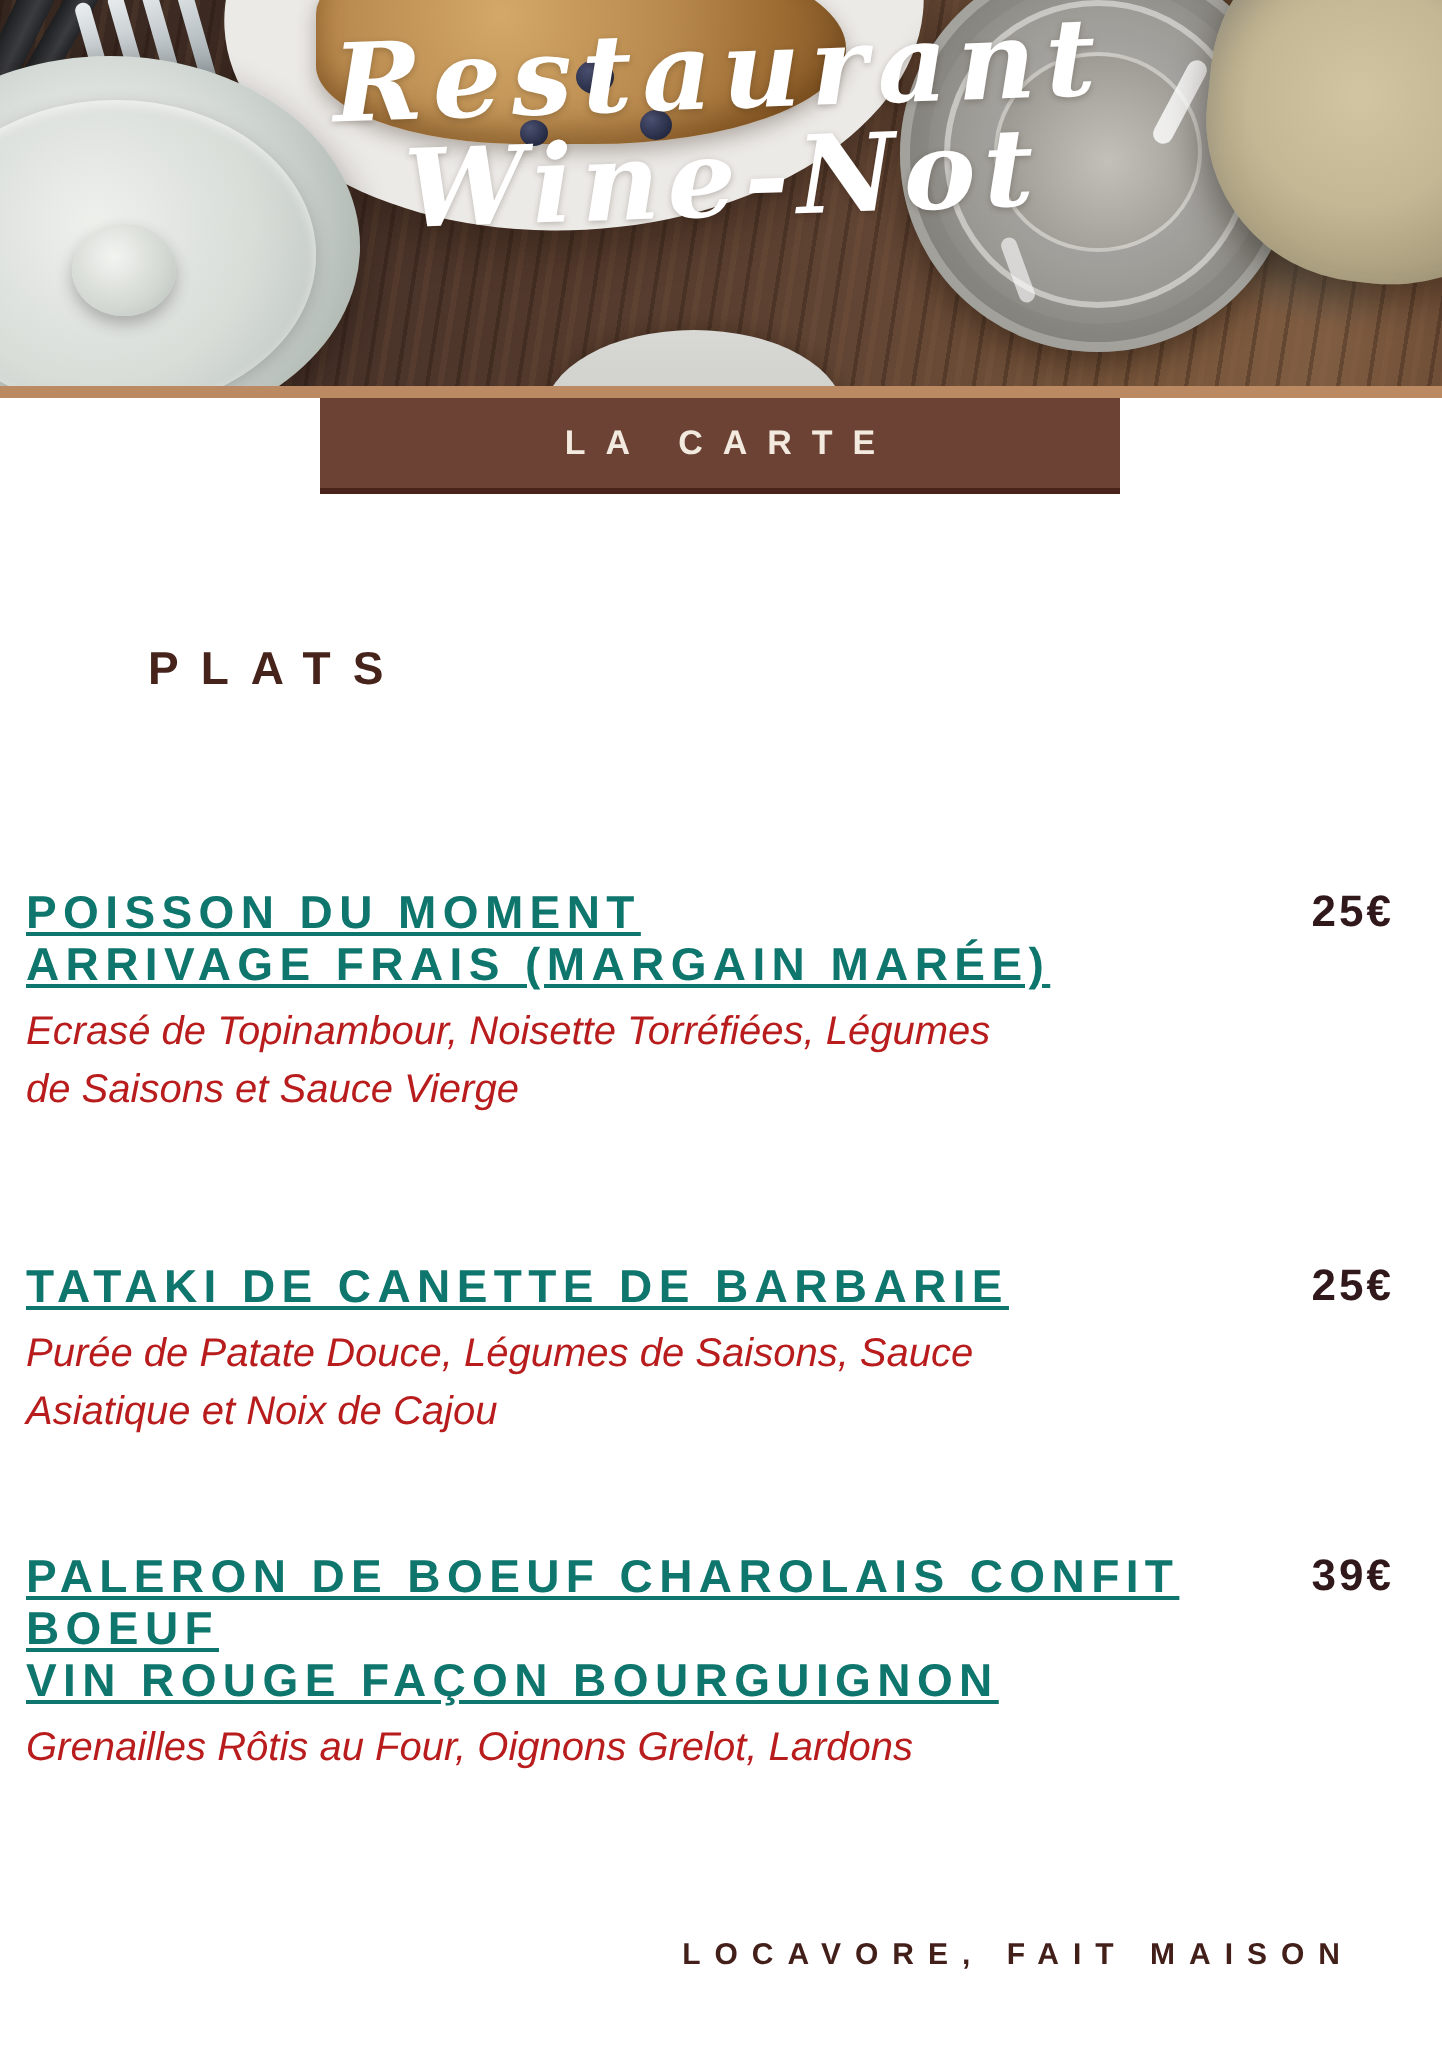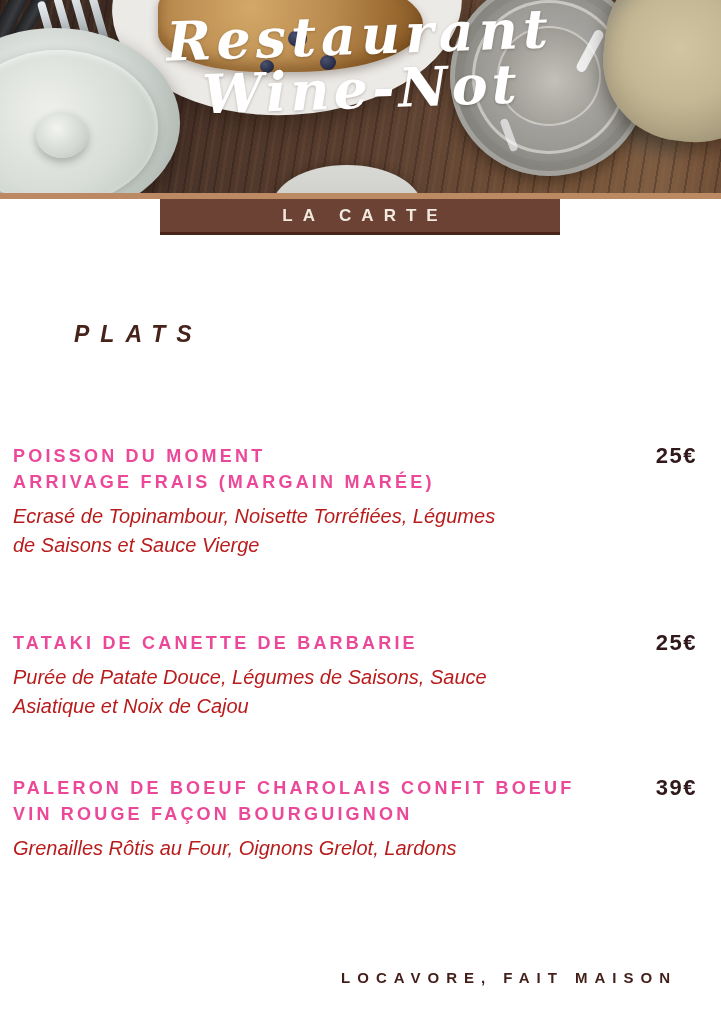--- a/index.html
+++ b/index.html
@@ -107,41 +107,41 @@
     position:absolute; top:6px; left:0; right:0; z-index:5; text-align:center;
     color:#ffffff; font-family:"DejaVu Serif", serif; font-style:italic;
     transform:rotate(-2deg); text-shadow:0 1px 3px rgba(40,25,10,0.25);
   }
   .hero-title-line1 { font-size:54px; letter-spacing:5px; line-height:1.1; font-weight:bold; }
   .hero-title-line2 { font-size:54px; letter-spacing:4px; line-height:1.05; font-weight:bold; margin-top:-4px; }
 
   
   .tan-strip { position:absolute; top:193px; left:0; width:721px; height:6px; background:#bb8a62; }
   .banner {
-    position:absolute; top:199px; left:160px; width:400px; height:36px;
+    position:absolute; top:199px; left:160px; width:400px; height:48px;
     background:#6b4233; border-bottom:3px solid #4a241b;
     display:flex; align-items:center; justify-content:center;
   }
   .banner-label {
     color:#f2e9df; font-size:17px; font-weight:700; letter-spacing:10px; text-indent:10px;
   }
 
   
   .content { position:absolute; top:247px; left:0; right:0; bottom:0; }
   .section-title {
     margin:74px 0 0 74px; font-size:23px; font-weight:700;
-    letter-spacing:11px; color:#46241c;font-style:italic;
+    letter-spacing:11px; color:#46241c;
   }
   .items { padding:0 24px 0 13px; }
   .menu-item.first { margin-top:95px; }
   .menu-item.gap-lg { margin-bottom:70px; }
   .menu-item.gap-md { margin-bottom:54px; }
   .item-head { display:flex; justify-content:space-between; align-items:flex-start; }
-  .item-title { font-size:18px; font-weight:700; letter-spacing:3.2px;
-    color:#ec4899; line-height:26px; max-width:580px; }
+  .item-title { font-size:23px; font-weight:700; letter-spacing:3.2px;
+    color:#0f766e; line-height:26px; max-width:580px;text-decoration:underline; }
   .title-line { display:block; }
   .item-price { font-size:22px; font-weight:700; letter-spacing:1.5px;
     color:#31181b; line-height:26px; white-space:nowrap; }
   .item-desc {
     margin-top:7px; font-size:20px; font-style:italic; color:#b91c1c;
     line-height:29px; max-width:505px;
   }
 
   
   .footer-tagline {

